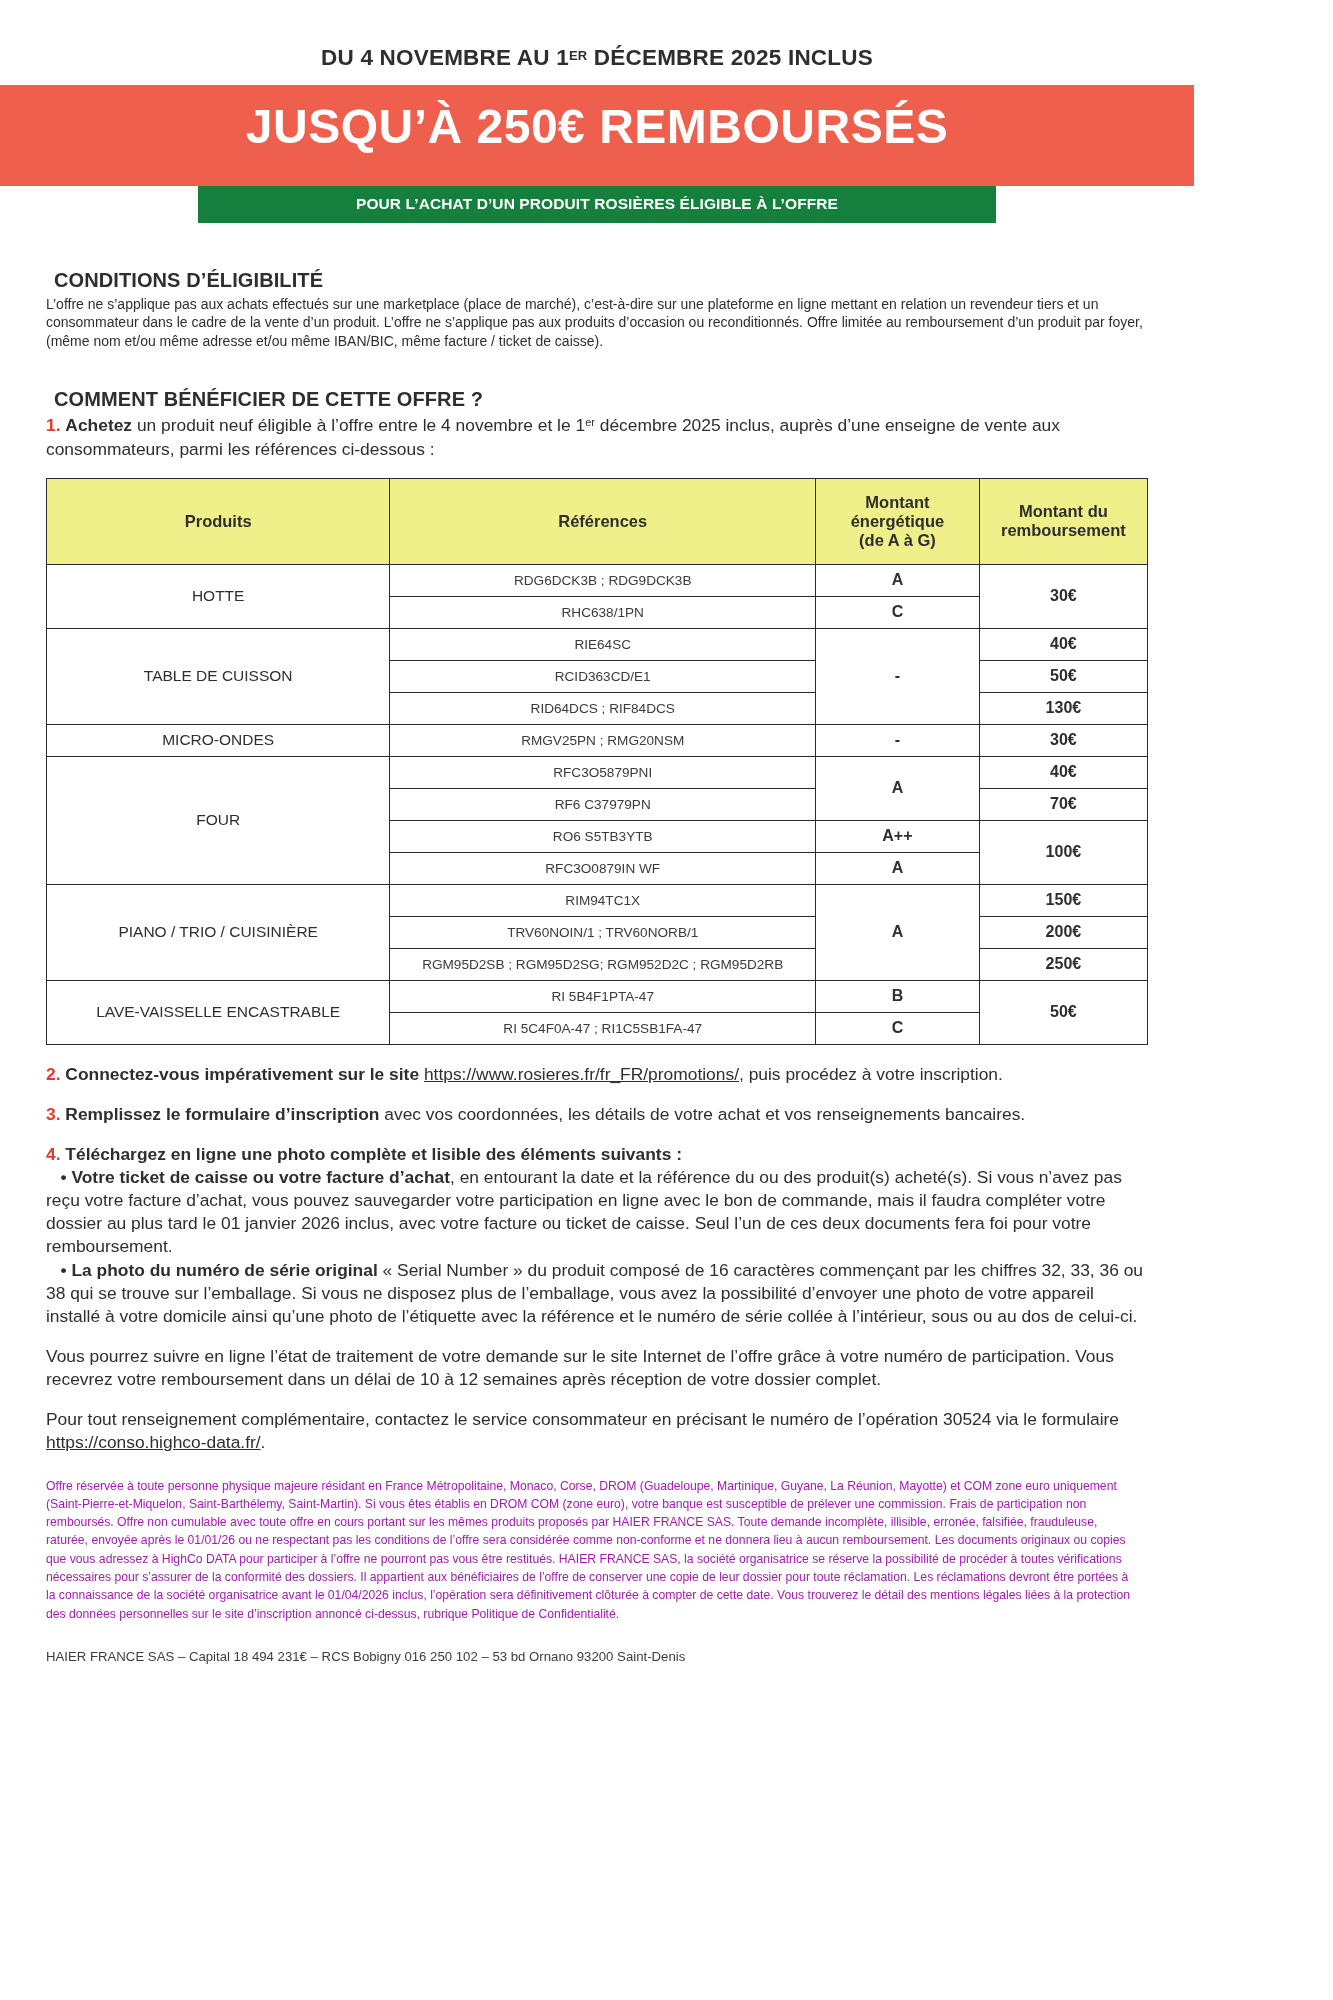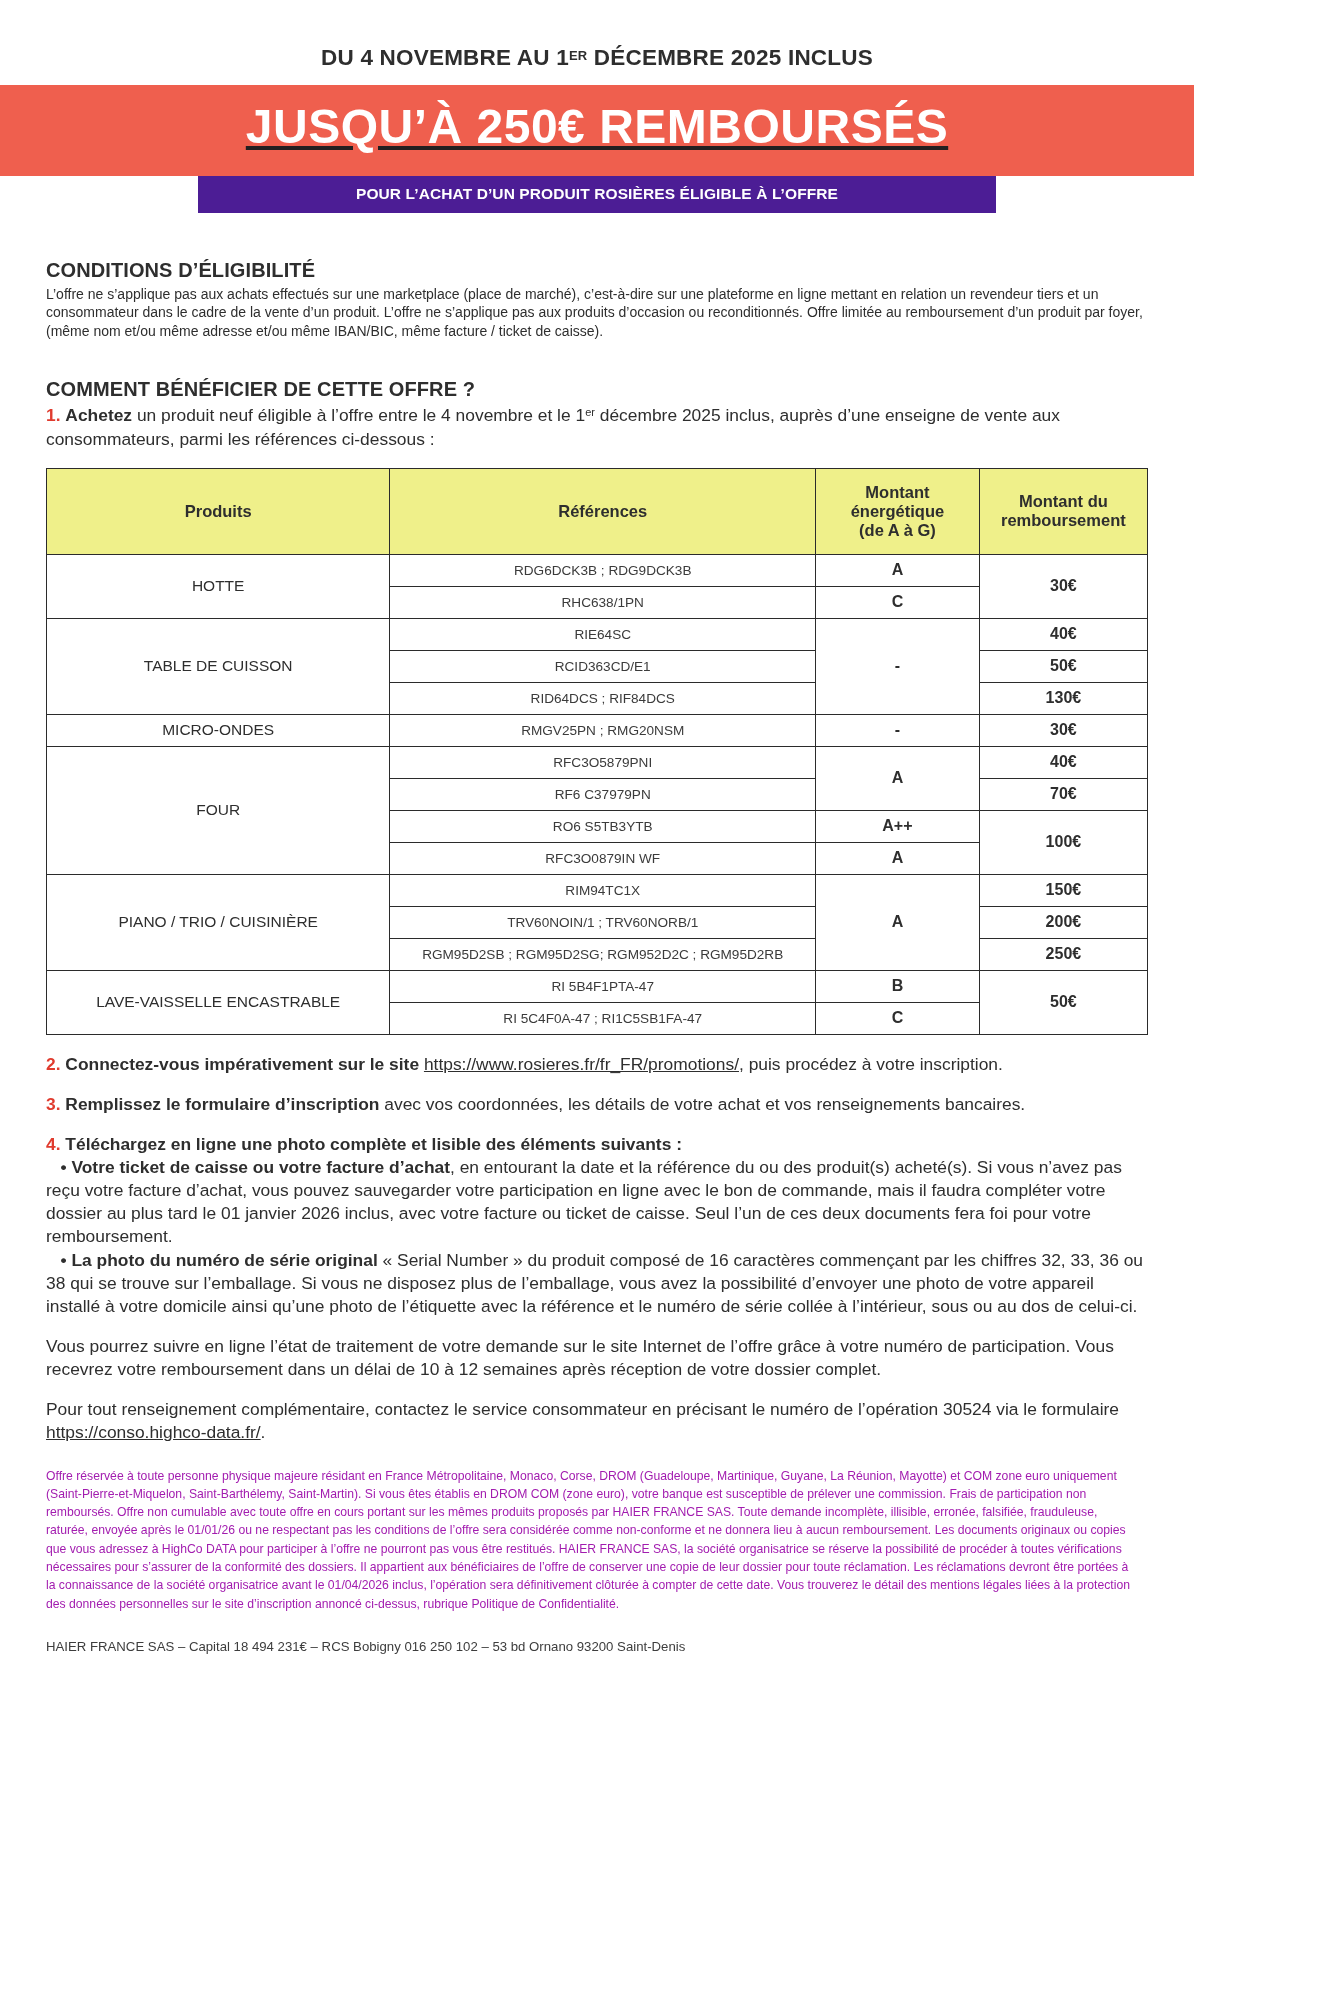--- a/index.html
+++ b/index.html
@@ -21,53 +21,52 @@
     font-weight: bold;
     font-size: 22.5px;
     letter-spacing: 0.2px;
     color: #2e2e2e;
     padding: 45px 0 14px 0;
   }
   .date-line sup { font-size: 13px; vertical-align: 5px; font-weight: bold; }
 
   .red-band {
     background: #ef5f4e;
-    padding: 14px 0 22px 0;
-    text-decoration: underline;
+    padding: 14px 0 32px 0;
   }
   .red-band h1 {
     margin: 0;
     text-align: center;
     color: #ffffff;
     font-weight: bold;
     font-size: 48px;
     letter-spacing: 0.5px;
     font-stretch: condensed;
     transform: scaleX(1.0);
   }
   .gray-band {
-    background: #4c1d95;
+    background: #15803d;
     padding: 9px 0 10px 0;
     margin: 0 198px 0 198px;
   }
   .gray-band .sub {
     text-align: center;
     color: #ffffff;
     font-weight: bold;
     font-size: 15.5px;
     letter-spacing: 0.1px;
   }
 
   
   .content { padding: 0 46px; }
 
   h2.section-title {
     font-size: 20px;
     font-weight: bold;
-    margin: 46px 0 3px 0;
+    margin: 46px 0 3px 8px;
     letter-spacing: 0.1px;
     color: #2e2e2e;
   }
   h2.section-title.tight { margin-top: 38px; }
 
   p.body-text {
     font-size: 14px;
     line-height: 1.32;
     margin: 0 0 0 0;
     color: #2e2e2e;

